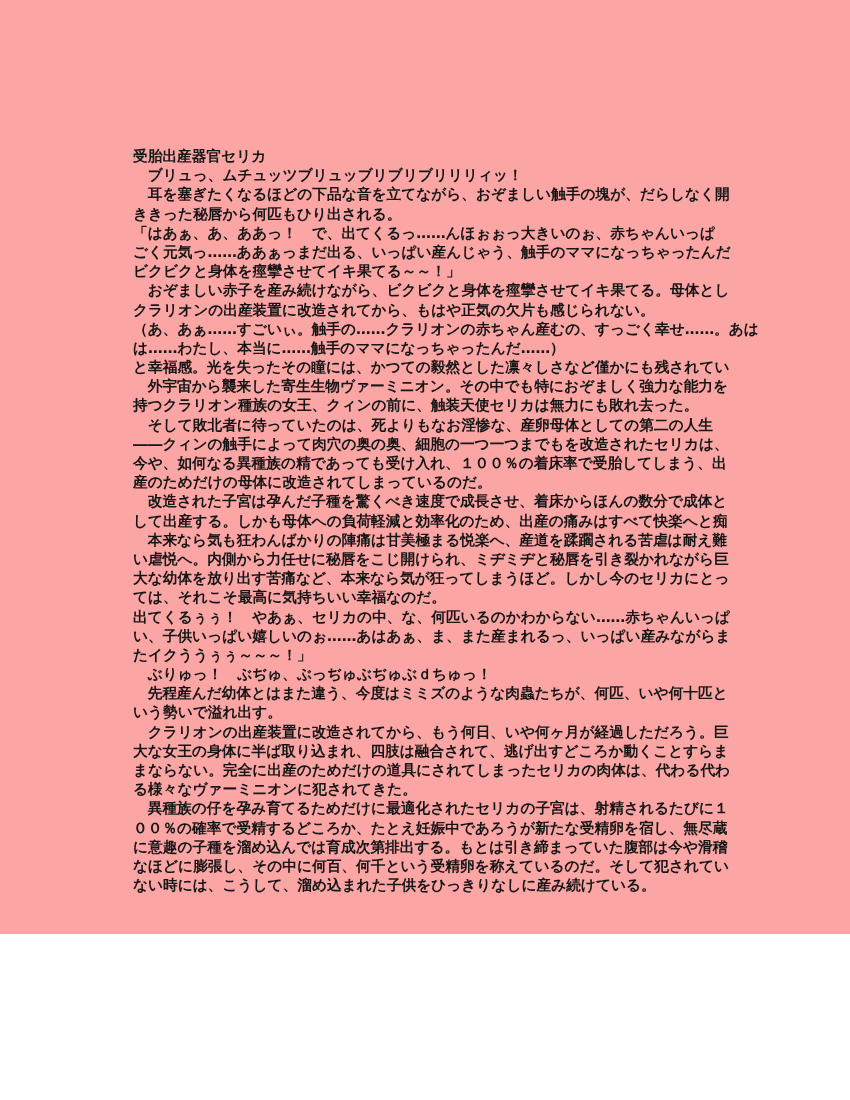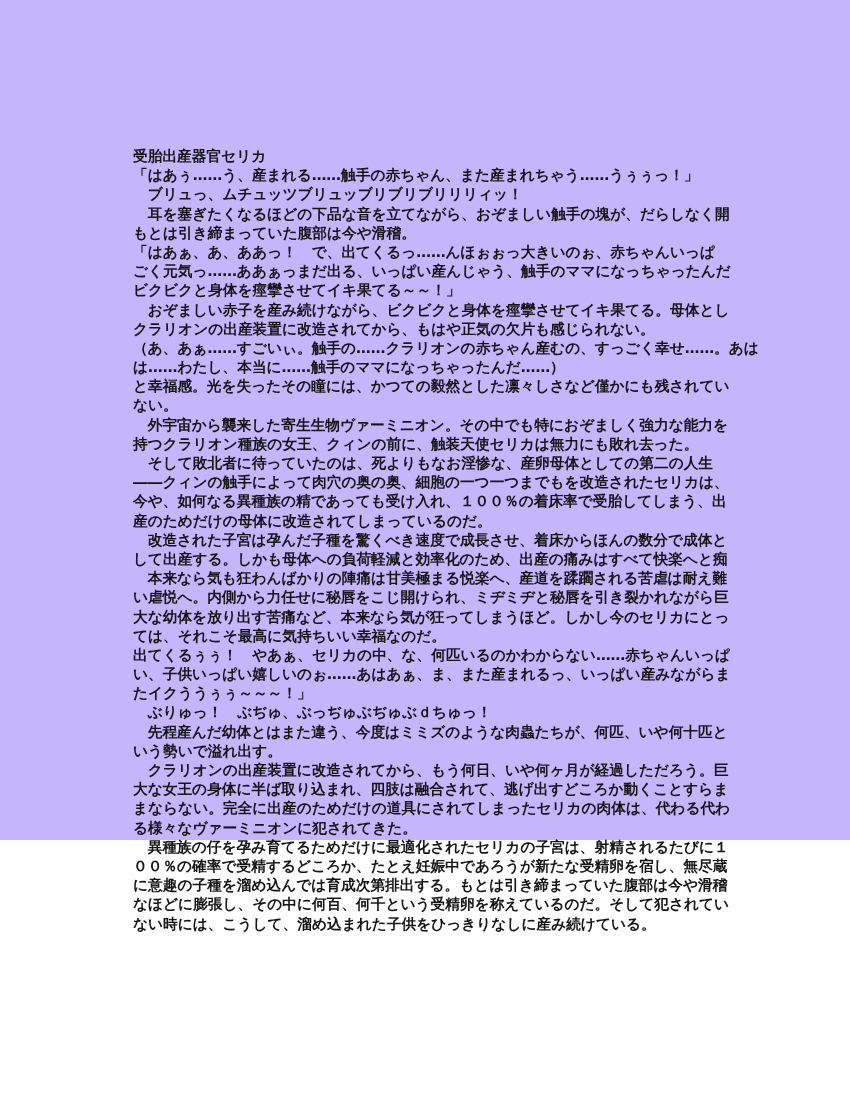--- a/index.html
+++ b/index.html
@@ -12,22 +12,22 @@
     height: 1100px;
     position: relative;
     overflow: hidden;
     font-family: "DejaVu Sans", sans-serif;
   }
   .page {
     position: absolute;
     left: 0;
     top: 0;
     width: 850px;
-    height: 840px;
-    background: #c4b5fd;
+    height: 934px;
+    background: #fca5a5;
   }
   .text-block {
     position: absolute;
     left: 133px;
     top: 146px;
     width: 640px;
   }
   .text-line {
     font-size: 14.7px;
     line-height: 19.2px;
@@ -37,33 +37,31 @@
     white-space: nowrap;
     letter-spacing: 0;
   }
 </style>
 </head>
 <body>
 
 <div class="page">
   <div class="text-block">
     <div class="text-line">受胎出産器官セリカ</div>
-    <div class="text-line">「はあぅ……う、産まれる……触手の赤ちゃん、また産まれちゃう……うぅぅっ！」</div>
     <div class="text-line">　ブリュっ、ムチュッツブリュッブリブリブリリリィッ！</div>
     <div class="text-line">　耳を塞ぎたくなるほどの下品な音を立てながら、おぞましい触手の塊が、だらしなく開</div>
-    <div class="text-line">もとは引き締まっていた腹部は今や滑稽。</div>
+    <div class="text-line">ききった秘唇から何匹もひり出される。</div>
     <div class="text-line">「はあぁ、あ、ああっ！　で、出てくるっ……んほぉぉっ大きいのぉ、赤ちゃんいっぱ</div>
     <div class="text-line">ごく元気っ……ああぁっまだ出る、いっぱい産んじゃう、触手のママになっちゃったんだ</div>
     <div class="text-line">ビクビクと身体を痙攣させてイキ果てる～～！」</div>
     <div class="text-line">　おぞましい赤子を産み続けながら、ビクビクと身体を痙攣させてイキ果てる。母体とし</div>
     <div class="text-line">クラリオンの出産装置に改造されてから、もはや正気の欠片も感じられない。</div>
     <div class="text-line">（あ、あぁ……すごいぃ。触手の……クラリオンの赤ちゃん産むの、すっごく幸せ……。あは</div>
     <div class="text-line">は……わたし、本当に……触手のママになっちゃったんだ……）</div>
     <div class="text-line">と幸福感。光を失ったその瞳には、かつての毅然とした凛々しさなど僅かにも残されてい</div>
-    <div class="text-line">ない。</div>
     <div class="text-line">　外宇宙から襲来した寄生生物ヴァーミニオン。その中でも特におぞましく強力な能力を</div>
     <div class="text-line">持つクラリオン種族の女王、クィンの前に、触装天使セリカは無力にも敗れ去った。</div>
     <div class="text-line">　そして敗北者に待っていたのは、死よりもなお淫惨な、産卵母体としての第二の人生</div>
     <div class="text-line">――クィンの触手によって肉穴の奥の奥、細胞の一つ一つまでもを改造されたセリカは、</div>
     <div class="text-line">今や、如何なる異種族の精であっても受け入れ、１００％の着床率で受胎してしまう、出</div>
     <div class="text-line">産のためだけの母体に改造されてしまっているのだ。</div>
     <div class="text-line">　改造された子宮は孕んだ子種を驚くべき速度で成長させ、着床からほんの数分で成体と</div>
     <div class="text-line">して出産する。しかも母体への負荷軽減と効率化のため、出産の痛みはすべて快楽へと痴</div>
     <div class="text-line">　本来なら気も狂わんばかりの陣痛は甘美極まる悦楽へ、産道を蹂躙される苦虐は耐え難</div>
     <div class="text-line">い虐悦へ。内側から力任せに秘唇をこじ開けられ、ミヂミヂと秘唇を引き裂かれながら巨</div>

